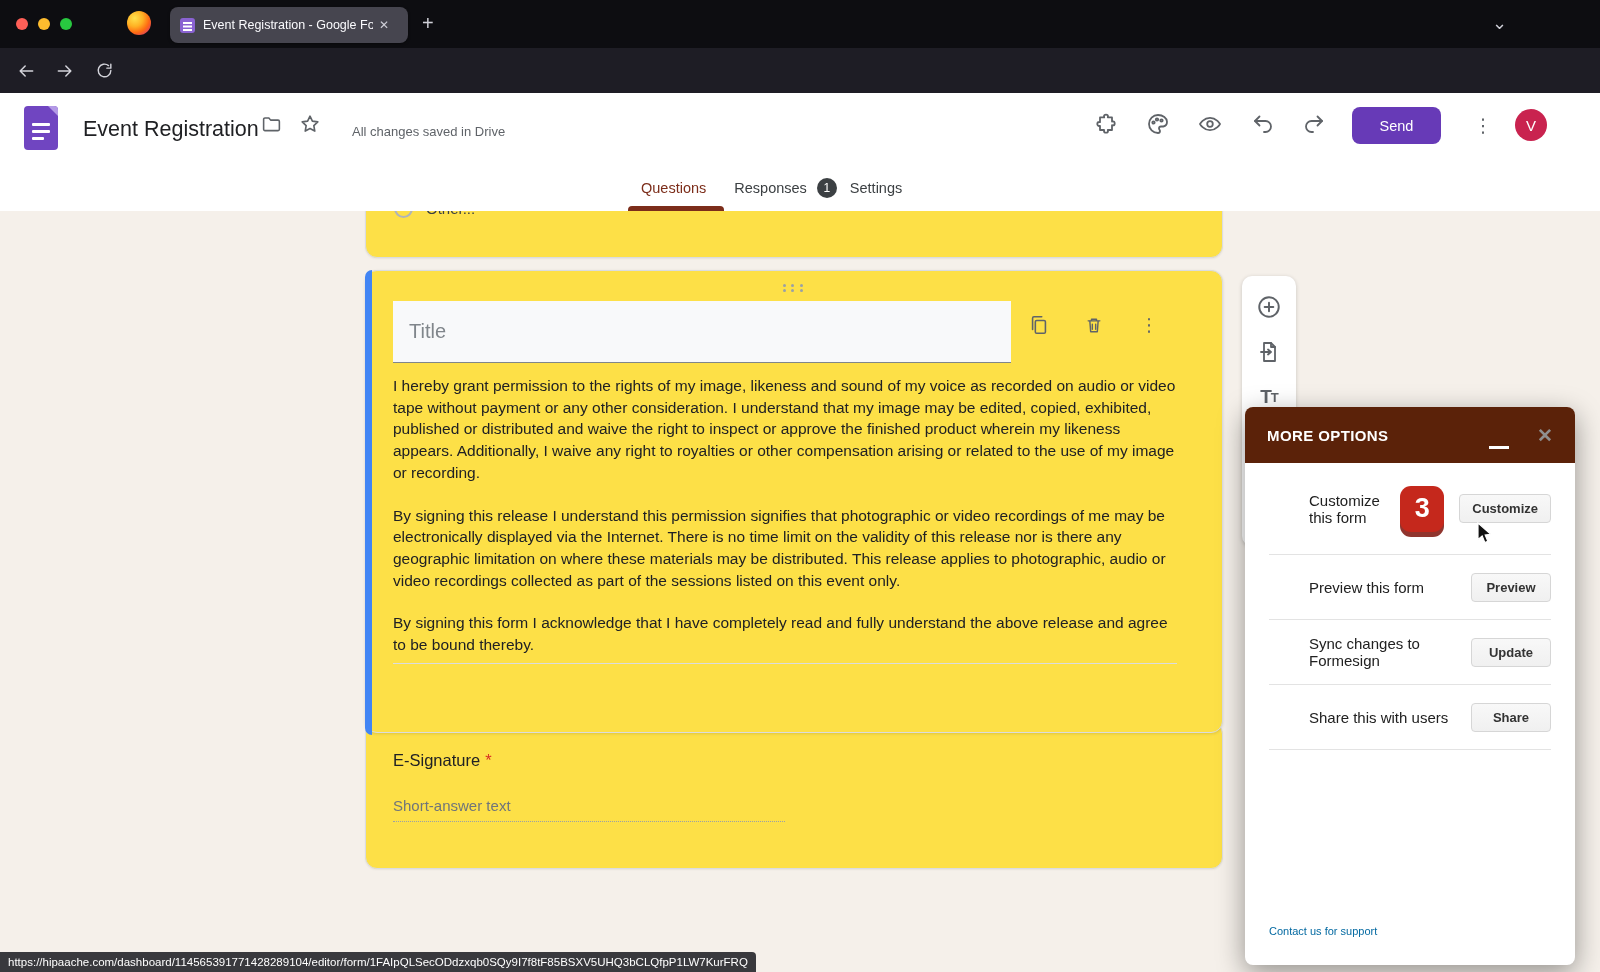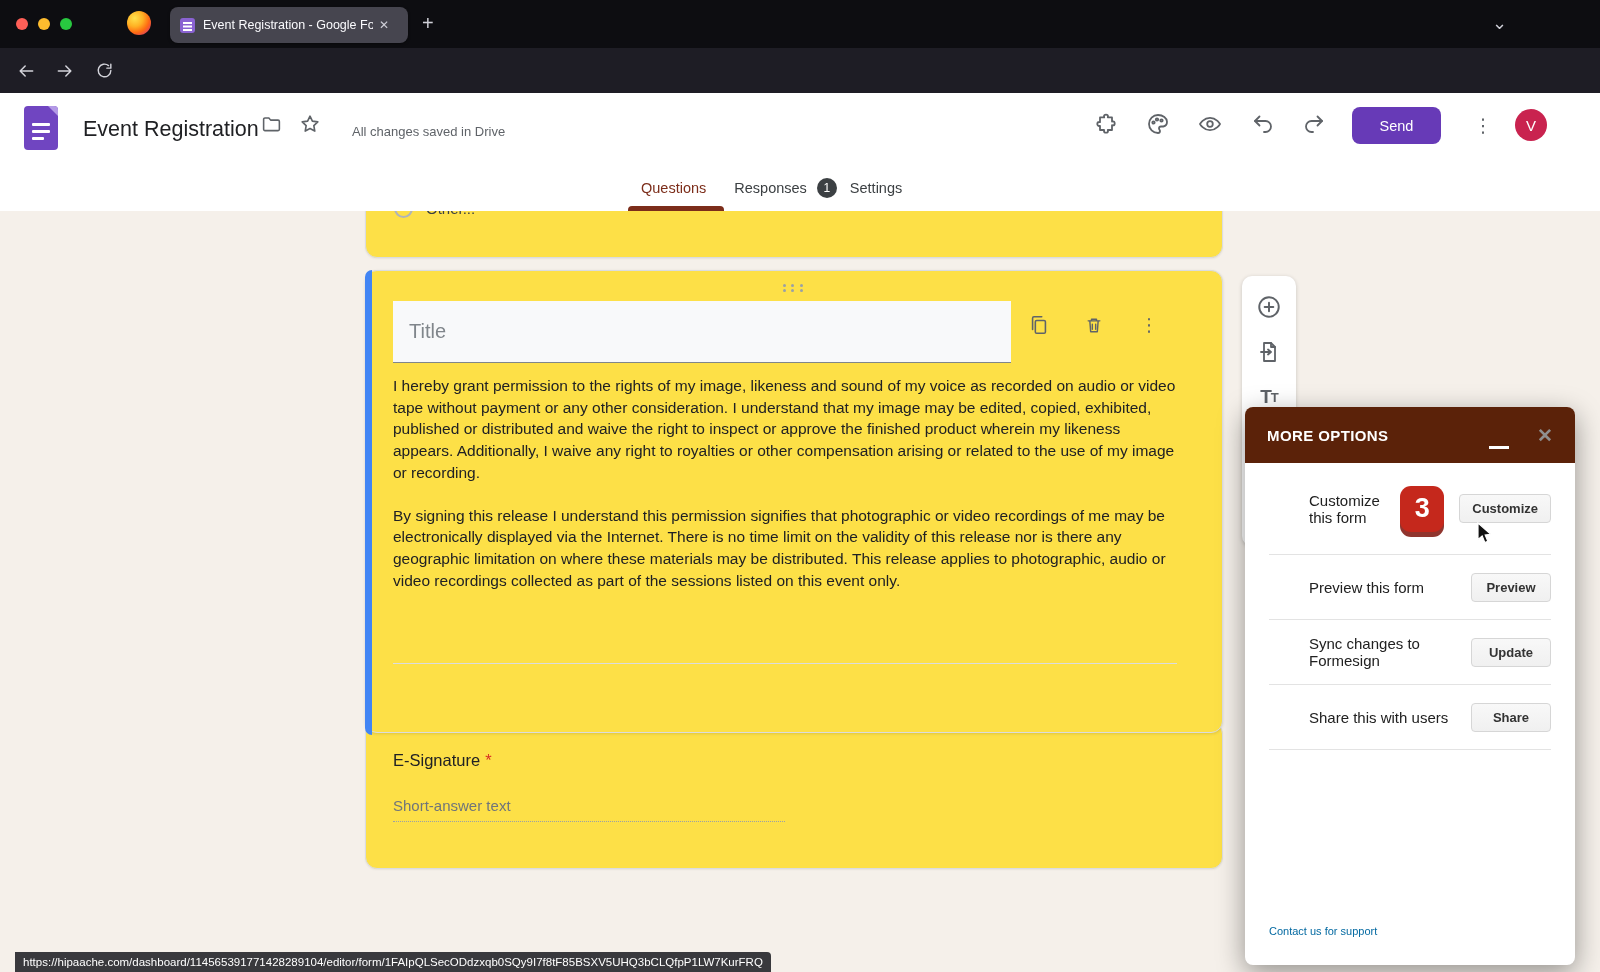--- a/index.html
+++ b/index.html
@@ -120,21 +120,21 @@
   .mp-btn { min-width:80px; height:29px; background:linear-gradient(#f8f8f8,#f0f0f0); border:1px solid #d6d6d6;
     border-radius:4px; font-size:13px; font-weight:700; color:#333; font-family:inherit; padding:0 12px; }
   .step-badge { width:44px; height:46px; background:#c5281c; border-radius:11px; color:#fff; font-size:27px; font-weight:700;
     display:flex; align-items:center; justify-content:center; margin-right:15px;
     box-shadow:0 5px 0 rgba(125,18,9,.85); }
   .mp-support { position:absolute; left:24px; bottom:28px; font-size:11px; color:#0369a1; text-decoration:none; }
 
   
   .cursor { position:absolute; left:1477px; top:522px; z-index:40; }
   .status-bar { position:absolute; left:0; top:952px; height:20px; background:#39393d; color:#fff;
-    font-size:11.5px; display:flex; align-items:center; padding:0 8px; border-radius:0 4px 0 0; z-index:35; white-space:nowrap;margin-left:15px; }
+    font-size:11.5px; display:flex; align-items:center; padding:0 8px; border-radius:0 4px 0 0; z-index:35; white-space:nowrap; }
 </style>
 </head>
 <body>
 
 <div class="titlebar">
   <span class="traffic t-red"></span>
   <span class="traffic t-yellow"></span>
   <span class="traffic t-green"></span>
   <span class="fx-logo"></span>
   <div class="browser-tab">
@@ -257,20 +257,21 @@
       <svg width="20" height="24" viewBox="0 0 24 24">
           <path d="M5 7h14M9 7V5h6v2M7 7l1 13h8l1-13"></path>
           <path d="M10 11v6M14 11v6"></path>
         </svg>
     </span>
     <span class="q-ico q-kebab">⋮</span>
   </div>
   <div class="q-body">
     <p>I hereby grant permission to the rights of my image, likeness and sound of my voice as recorded on audio or video tape without payment or any other consideration. I understand that my image may be edited, copied, exhibited, published or distributed and waive the right to inspect or approve the finished product wherein my likeness appears. Additionally, I waive any right to royalties or other compensation arising or related to the use of my image or recording.</p>
     <p>By signing this release I understand this permission signifies that photographic or video recordings of me may be electronically displayed via the Internet. There is no time limit on the validity of this release nor is there any geographic limitation on where these materials may be distributed. This release applies to photographic, audio or video recordings collected as part of the sessions listed on this event only.</p>
+    <p>By signing this form I acknowledge that I have completely read and fully understand the above release and agree to be bound thereby.</p>
   </div>
   <div class="q-divider"></div>
 </div>
 
 <div class="card esign-card">
   <div class="esign-label">
     <span>E-Signature</span><span class="esign-req">*</span>
   </div>
   <div class="esign-answer">Short-answer text</div>
 </div>

